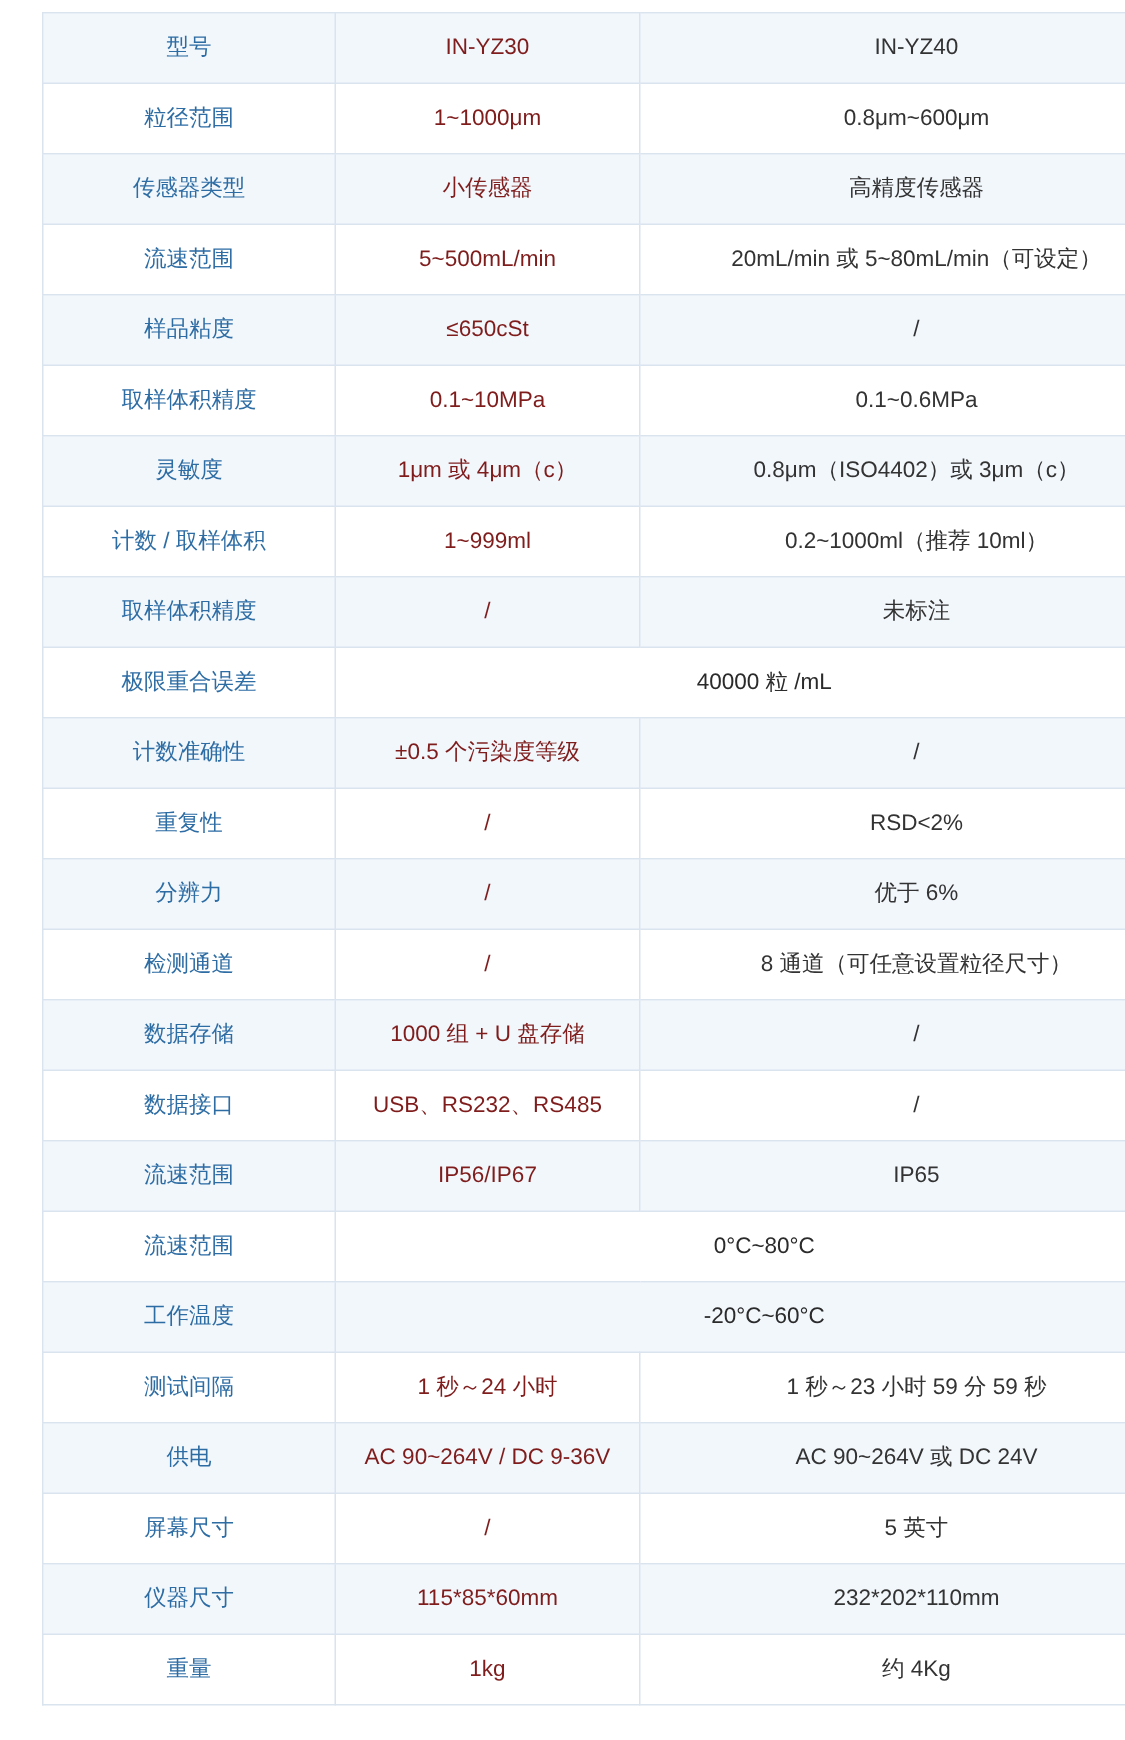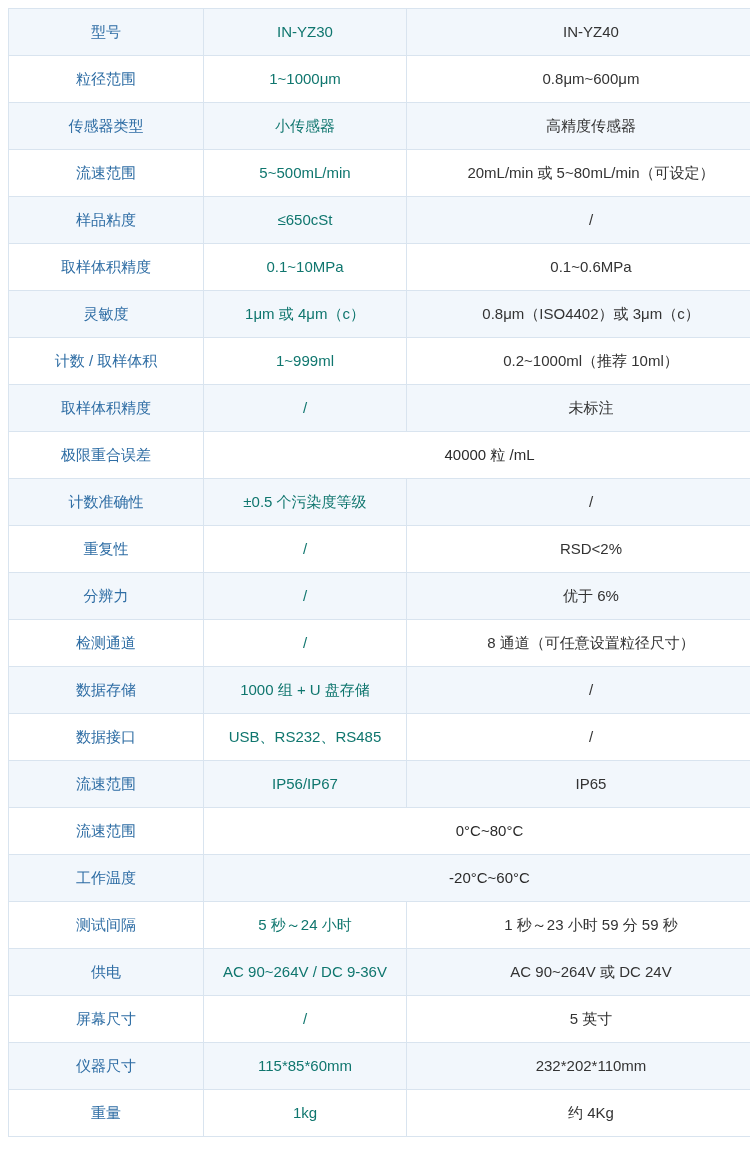--- a/index.html
+++ b/index.html
@@ -11,21 +11,21 @@
     width: 750px;
     height: 1160px;
     font-family: "Liberation Sans", "DejaVu Sans", sans-serif;
     color: #2b2b2b;
     overflow: hidden;
   }
   .spec-table-wrap {
     width: 750px;
     height: 1160px;
     box-sizing: border-box;
-    padding: 8px 10px 8px 8px;
+    padding: 8px 10px 8px 28px;
   }
   table.spec-table {
     width: 730px;
     border-collapse: collapse;
     table-layout: fixed;
   }
   table.spec-table td {
     border: 1px solid #d9e4ef;
     text-align: center;
     vertical-align: middle;
@@ -35,21 +35,21 @@
     line-height: 1.3;
   }
   .col-label {
     width: 182px;
     color: #2e6da4;
     font-size: 16px;
     font-weight: 500;
   }
   .col-a {
     width: 190px;
-    color: #0f766e;
+    color: #7f1d1d;
   }
   .col-b {
     width: 356px;
     color: #333333;
   }
   tr.shaded td {
     background: #f2f7fc;
   }
   tr.plain td {
     background: #ffffff;
@@ -151,21 +151,21 @@
         <tr class="plain">
           <td class="col-label">流速范围</td>
           <td class="span-two" colspan="2">0°C~80°C</td>
         </tr>
         <tr class="shaded">
           <td class="col-label">工作温度</td>
           <td class="span-two" colspan="2">-20°C~60°C</td>
         </tr>
         <tr class="plain">
           <td class="col-label">测试间隔</td>
-          <td class="col-a">5 秒～24 小时</td>
+          <td class="col-a">1 秒～24 小时</td>
           <td class="col-b">1 秒～23 小时 59 分 59 秒</td>
         </tr>
         <tr class="shaded">
           <td class="col-label">供电</td>
           <td class="col-a">AC 90~264V / DC 9-36V</td>
           <td class="col-b">AC 90~264V 或 DC 24V</td>
         </tr>
         <tr class="plain">
           <td class="col-label">屏幕尺寸</td>
           <td class="col-a">/</td>

